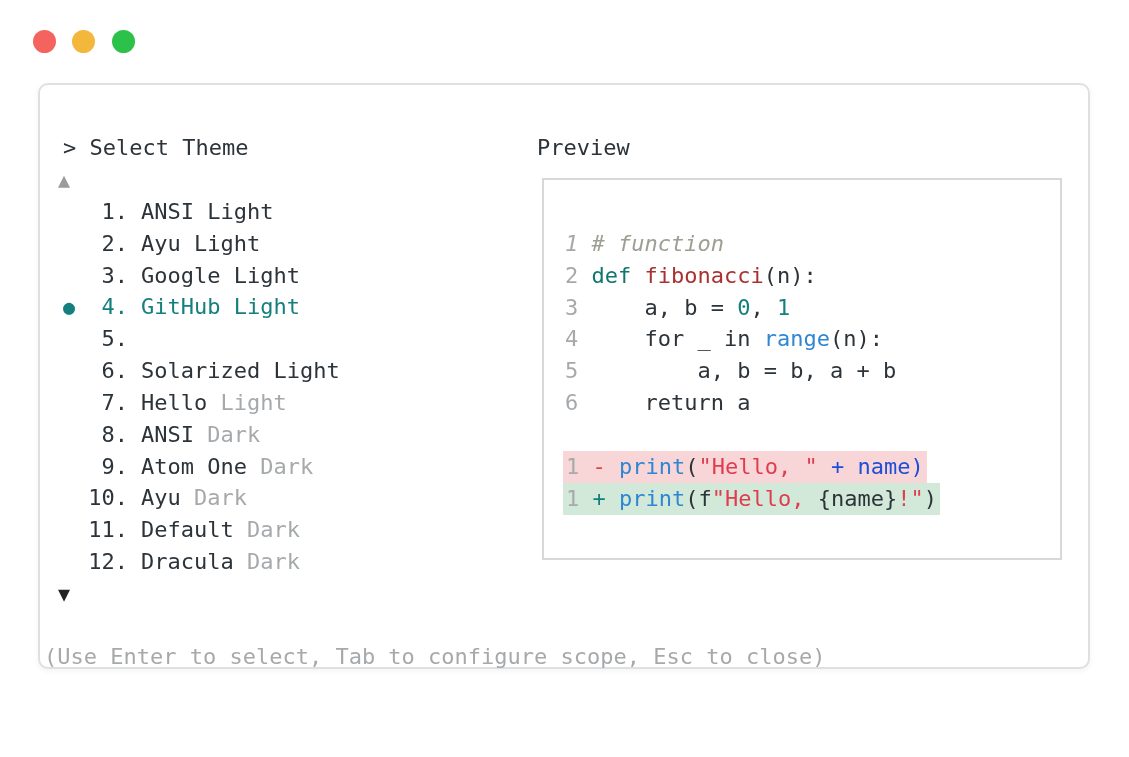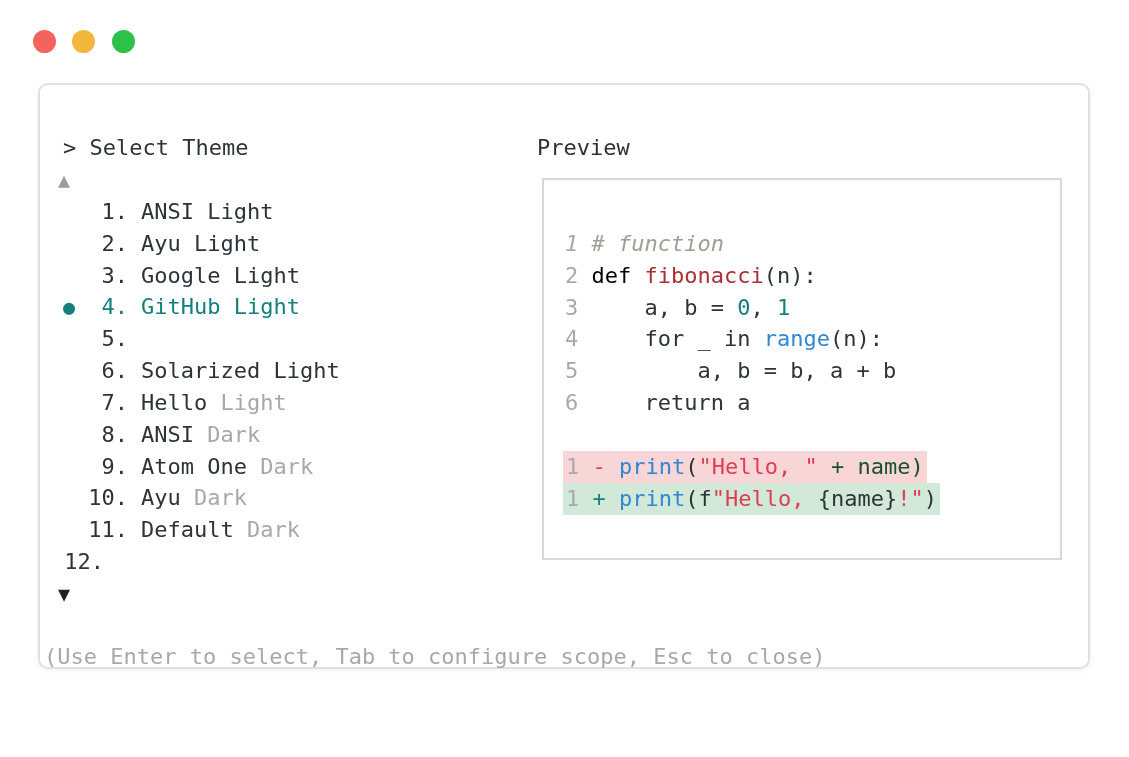--- a/index.html
+++ b/index.html
@@ -55,37 +55,37 @@
       <div class="row trow" style="top: 143px;"><span class="bullet"></span><span class="tnum" style="color: rgb(44, 51, 57);">2.</span><span class="tname"><span style="color: rgb(44, 51, 57);">Ayu Light</span></span></div>
       <div class="row trow" style="top: 175px;"><span class="bullet"></span><span class="tnum" style="color: rgb(44, 51, 57);">3.</span><span class="tname"><span style="color: rgb(44, 51, 57);">Google Light</span></span></div>
       <div class="row trow" style="top: 206px;"><span class="bullet" style="color: rgb(20, 128, 126);">●</span><span class="tnum" style="color: rgb(20, 128, 126);">4.</span><span class="tname"><span style="color: rgb(20, 128, 126);">GitHub Light</span></span></div>
       <div class="row trow" style="top: 238px;"><span class="bullet"></span><span class="tnum" style="color: rgb(44, 51, 57);">5.</span></div>
       <div class="row trow" style="top: 270px;"><span class="bullet"></span><span class="tnum" style="color: rgb(44, 51, 57);">6.</span><span class="tname"><span style="color: rgb(44, 51, 57);">Solarized Light</span></span></div>
       <div class="row trow" style="top: 302px;"><span class="bullet"></span><span class="tnum" style="color: rgb(44, 51, 57);">7.</span><span class="tname"><span style="color: rgb(44, 51, 57);">Hello </span><span style="color: rgb(166, 169, 171);">Light</span></span></div>
       <div class="row trow" style="top: 334px;"><span class="bullet"></span><span class="tnum" style="color: rgb(44, 51, 57);">8.</span><span class="tname"><span style="color: rgb(44, 51, 57);">ANSI </span><span style="color: rgb(166, 169, 171);">Dark</span></span></div>
       <div class="row trow" style="top: 366px;"><span class="bullet"></span><span class="tnum" style="color: rgb(44, 51, 57);">9.</span><span class="tname"><span style="color: rgb(44, 51, 57);">Atom One </span><span style="color: rgb(166, 169, 171);">Dark</span></span></div>
       <div class="row trow" style="top: 397px;"><span class="bullet"></span><span class="tnum" style="color: rgb(44, 51, 57);">10.</span><span class="tname"><span style="color: rgb(44, 51, 57);">Ayu </span><span style="color: rgb(166, 169, 171);">Dark</span></span></div>
       <div class="row trow" style="top: 429px;"><span class="bullet"></span><span class="tnum" style="color: rgb(44, 51, 57);">11.</span><span class="tname"><span style="color: rgb(44, 51, 57);">Default </span><span style="color: rgb(166, 169, 171);">Dark</span></span></div>
-      <div class="row trow" style="top: 461px; flex-direction: column;"><span class="bullet"></span><span class="tnum" style="color: rgb(44, 51, 57);">12.</span></div>
+      <div class="row trow" style="top: 461px;"><span class="bullet"></span><span class="tnum" style="color: rgb(44, 51, 57);">12.</span><span class="tname"><span style="color: rgb(44, 51, 57);">Dracula </span><span style="color: rgb(166, 169, 171);">Dark</span></span></div>
     </div>
 
   <div class="row indicator ind-down" style="color: rgb(34, 34, 34);">▼</div>
 
   <div class="row footer-row" style="color:#a6a9ab">(Use Enter to select, Tab to configure scope, Esc to close)</div>
 
   <div class="row preview-label">Preview</div>
 
   <div class="preview-box">
     <div id="code-block">
         <div class="codeline" style="top: 48px; font-style: italic;"><span style="color: rgb(166, 169, 171);">1 </span><span style="color: rgb(155, 160, 147);"># function</span></div>
-        <div class="codeline" style="top: 80px;"><span style="color: rgb(166, 169, 171);">2 </span><span style="color: #000000;">def </span><span style="color: rgb(170, 49, 49);">fibonacci</span><span style="color: rgb(44, 51, 57);">(n):</span></div>
+        <div class="codeline" style="top: 80px;"><span style="color: rgb(166, 169, 171);">2 </span><span style="color: #0f766e;">def </span><span style="color: rgb(170, 49, 49);">fibonacci</span><span style="color: rgb(44, 51, 57);">(n):</span></div>
         <div class="codeline" style="top: 112px;"><span style="color: rgb(166, 169, 171);">3 </span><span style="color: rgb(44, 51, 57);">    a, b = </span><span style="color: rgb(20, 128, 126);">0</span><span style="color: rgb(44, 51, 57);">, </span><span style="color: rgb(20, 128, 126);">1</span></div>
         <div class="codeline" style="top: 143px;"><span style="color: rgb(166, 169, 171);">4 </span><span style="color: rgb(44, 51, 57);">    for _ in </span><span style="color: rgb(47, 134, 210);">range</span><span style="color: rgb(44, 51, 57);">(n):</span></div>
         <div class="codeline" style="top: 175px;"><span style="color: rgb(166, 169, 171);">5 </span><span style="color: rgb(44, 51, 57);">        a, b = b, a + b</span></div>
         <div class="codeline" style="top: 207px;"><span style="color: rgb(166, 169, 171);">6 </span><span style="color: rgb(44, 51, 57);">    return a</span></div>
       </div>
     <div id="diff-block">
-        <div class="diffline" style="top: 271px; background: rgb(248, 214, 216);"><span style="color: rgb(166, 169, 171);">1 </span><span style="color: rgb(218, 67, 67);">- </span><span style="color: rgb(47, 134, 210);">print</span><span style="color: rgb(44, 51, 57);">(</span><span style="color: rgb(224, 60, 80);">"Hello, "</span><span style="color: #14532d;"> + name)</span></div>
+        <div class="diffline" style="top: 271px; background: rgb(248, 214, 216);"><span style="color: rgb(166, 169, 171);">1 </span><span style="color: rgb(218, 67, 67);">- </span><span style="color: rgb(47, 134, 210);">print</span><span style="color: rgb(44, 51, 57);">(</span><span style="color: rgb(224, 60, 80);">"Hello, "</span><span style="color: #1d4ed8;"> + name)</span></div>
         <div class="diffline" style="top: 303px; background: rgb(210, 233, 217);"><span style="color: rgb(166, 169, 171);">1 </span><span style="color: rgb(20, 128, 126);">+ </span><span style="color: rgb(47, 134, 210);">print</span><span style="color: rgb(44, 51, 57);">(f</span><span style="color: rgb(224, 60, 80);">"Hello, </span><span style="color: rgb(44, 51, 57);">{name}</span><span style="color: rgb(224, 60, 80);">!"</span><span style="color: rgb(44, 51, 57);">)</span></div>
       </div>
   </div>
 
 </div>
 
 </body></html>

